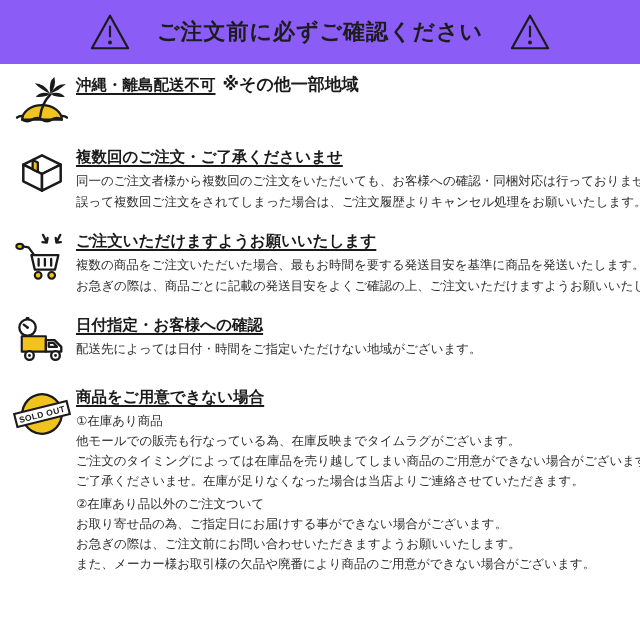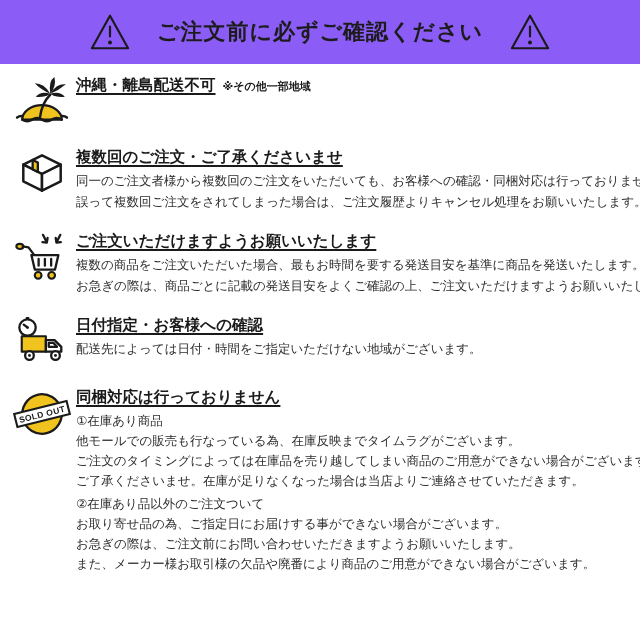--- a/index.html
+++ b/index.html
@@ -23,21 +23,21 @@
   
   .content { padding:9px 0 0 8px; }
   .section { display:flex; margin-bottom:16px; }
   .icon-box { width:68px; flex:0 0 68px; display:flex; justify-content:center; align-items:flex-start; padding-top:2px; }
   .icon-box svg { width:54px; height:54px; overflow:visible; }
   .section-text { flex:1; padding-right:8px; }
   .heading { font-size:15.5px; font-weight:bold; line-height:24px; margin-bottom:2px; white-space:nowrap; }
   .heading .hd {
     text-decoration:underline; text-decoration-thickness:1.5px; text-underline-offset:3px;
   }
-  .heading .note { font-size:11px; margin-left:7px; }
+  .heading .note { font-size:17px; margin-left:7px; }
   .body p { font-size:12.5px; line-height:21px; color:#2d2d2d; white-space:nowrap; }
   .section-last .body p { line-height:20px; }
   .body p.gap { margin-top:3px; }
 
   .stroke { fill:none; stroke:#1a1a1a; stroke-width:2.4; stroke-linecap:round; stroke-linejoin:round; }
   .fillw { fill:#ffffff; stroke:#1a1a1a; stroke-width:2.4; stroke-linejoin:round; }
   .filly { fill:#F1C31E; stroke:#1a1a1a; stroke-width:2.2; stroke-linejoin:round; }
   .fillb { fill:#1a1a1a; stroke:none; }
 </style>
 </head>
@@ -152,21 +152,21 @@
       <div class="icon-box">
         <svg viewBox="0 0 52 52">
           <g transform="rotate(-14 26 26)">
             <circle class="filly" stroke-width="2.4" cx="26" cy="26" r="19"></circle>
             <rect x="0" y="19.5" width="52" height="13" fill="#ffffff" stroke="#1a1a1a" stroke-width="2"></rect>
             <text x="26" y="29.2" text-anchor="middle" font-size="8.2" font-weight="bold" font-family="Liberation Sans, DejaVu Sans, sans-serif" letter-spacing="0.4" fill="#1a1a1a">SOLD OUT</text>
           </g>
         </svg>
       </div>
       <div class="section-text">
-        <div class="heading"><span class="hd">同梱対応は行っておりません</span></div>
+        <div class="heading"><span class="hd">商品をご用意できない場合</span></div>
         <div class="body">
           <p>①在庫あり商品</p>
           <p>他モールでの販売も行なっている為、在庫反映までタイムラグがございます。</p>
           <p>ご注文のタイミングによっては在庫品を売り越してしまい商品のご用意ができない場合がございます。</p>
           <p>ご了承くださいませ。在庫が足りなくなった場合は当店よりご連絡させていただきます。</p>
           <p class="gap">②在庫あり品以外のご注文ついて</p>
           <p>お取り寄せ品の為、ご指定日にお届けする事ができない場合がございます。</p>
           <p>お急ぎの際は、ご注文前にお問い合わせいただきますようお願いいたします。</p>
           <p>また、メーカー様お取引様の欠品や廃番により商品のご用意ができない場合がございます。</p>
 

